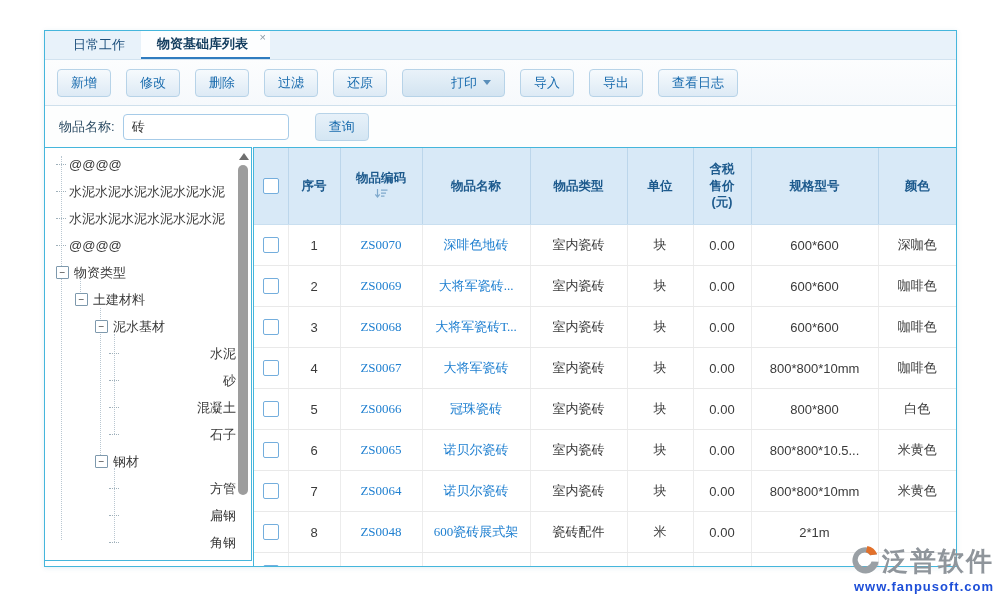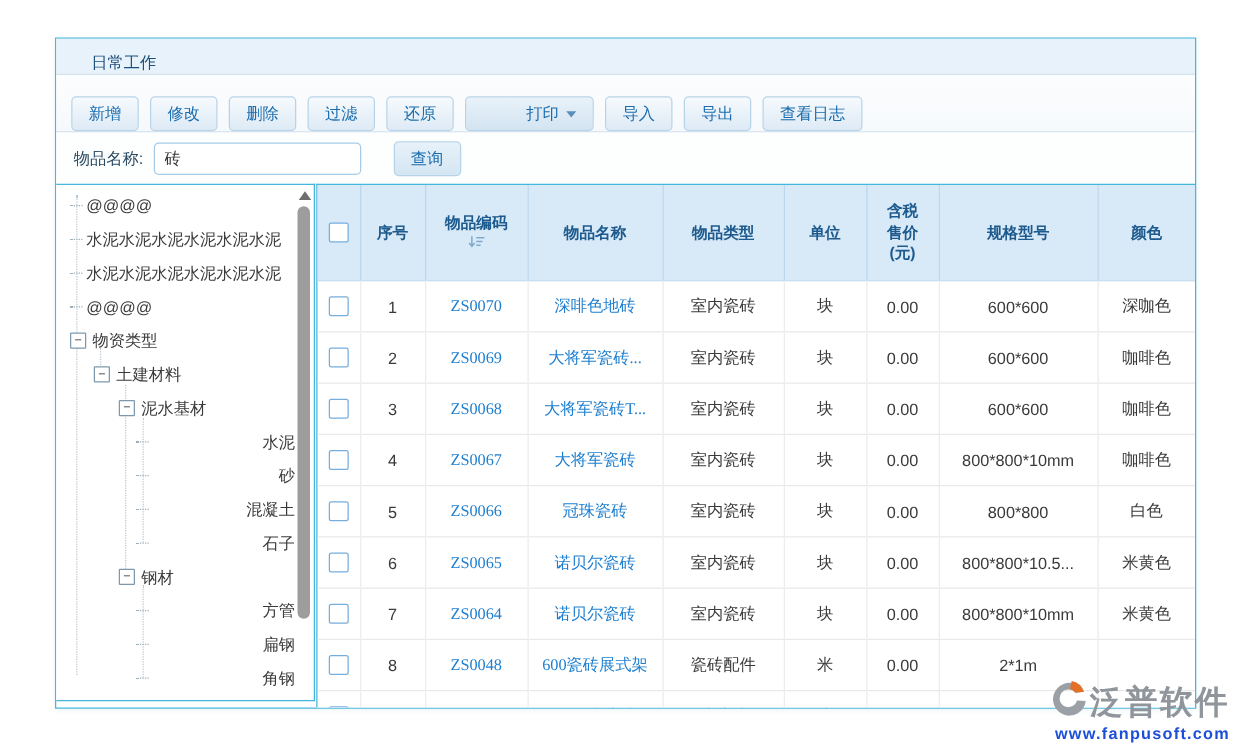--- a/index.html
+++ b/index.html
@@ -1,25 +1,25 @@
 <!DOCTYPE html>
 <html><head>
 <meta charset="utf-8">
 <style>
   html,body{margin:0;padding:0;background:#fff;font-family:"Liberation Sans","DejaVu Sans",sans-serif;}
   .stage{position:relative;width:1000px;height:600px;background:#fff;overflow:hidden;}
   .window{position:absolute;left:44px;top:30px;width:911px;height:535px;background:#fff;
           border:1px solid #45b6dc;box-shadow:0 1px 5px rgba(40,120,160,.12);}
   
   .tabbar{height:28px;background:#e8f2fa;border-bottom:1px solid #d2e3f0;display:flex;align-items:stretch;padding-left:12px;}
-  .tab{padding:0 16px;display:flex;align-items:flex-end;font-size:13px;color:#1c4f7c;position:relative;cursor:pointer;}
+  .tab{padding:0 16px;display:flex;align-items:center;font-size:13px;color:#1c4f7c;position:relative;cursor:pointer;}
   .tab.active{background:#fdfeff;font-weight:bold;color:#123c5e;border-bottom:2px solid #2f7cc0;padding-right:22px;}
   .tab-close{position:absolute;right:4px;top:1px;font-size:11px;font-weight:normal;color:#8b9aa5;line-height:11px;cursor:pointer;}
   
-  .toolbar{height:45px;display:flex;align-items:flex-end;gap:9px;padding-left:12px;
+  .toolbar{height:45px;display:flex;align-items:center;gap:15px;padding-left:12px;
            background:linear-gradient(#fcfdfe,#f6f9fc);border-bottom:1px solid #cfe0ec;}
   .btn{height:28px;padding:0 13px;border:1px solid #b7d3e8;border-radius:4px;
        background:linear-gradient(#f6fafd,#ddeaf5);color:#1a6cae;font-size:13px;
        display:inline-flex;align-items:center;gap:6px;cursor:pointer;font-family:inherit;}
   .btn-drop{background:linear-gradient(#e9f2f9,#d3e4f1);padding-left:48px;}
   .caret{width:0;height:0;border-left:4px solid transparent;border-right:4px solid transparent;border-top:5px solid #5b8fba;display:inline-block;}
   
   .searchrow{height:42px;display:flex;align-items:center;padding-left:14px;border-bottom:1px solid #e2eef7;background:#fdfefe;}
   .searchrow label{font-size:13px;color:#2b4b63;margin-right:8px;}
   .searchrow input{width:148px;height:24px;border:1px solid #a6cbe8;border-radius:4px;padding:0 8px;font-size:13px;color:#333;outline:none;font-family:inherit;}
@@ -48,34 +48,38 @@
            text-align:center;vertical-align:middle;border-bottom:1px solid #c9dff0;}
   thead th + th{border-left:1px solid #bcd6eb;}
   .hlabel{white-space:pre-line;line-height:1.35;}
   tbody td{height:38px;text-align:center;vertical-align:middle;font-size:13px;color:#3a3a3a;
            border-bottom:1px solid #e9e9e9;white-space:nowrap;overflow:hidden;}
   tbody td + td{border-left:1px solid #ececec;}
   .lk{color:#1e7fd0;cursor:pointer;font-family:Liberation Serif, serif;}
   .cb{width:14px;height:14px;border:1px solid #74aedd;border-radius:2px;background:#fff;margin:0 auto;cursor:pointer;}
   .sorticon{margin-top:2px;}
   
-  .logo{position:absolute;right:16px;bottom:6px;z-index:5;display:flex;flex-direction:column;align-items:flex-end;}
+  .logo{position:absolute;right:6px;bottom:6px;z-index:5;display:flex;flex-direction:column;align-items:flex-end;}
   .logo-row{display:flex;align-items:center;gap:2px;}
   .logo-name{font-size:26px;font-weight:bold;color:#8f959b;letter-spacing:2px;line-height:1;}
   .logo-url{font-size:13px;font-weight:bold;color:#1d4ed8;letter-spacing:1px;margin-top:1px;}
 </style>
 </head>
 <body>
 
 <div class="stage">
   <div class="window">
 
     <div class="tabbar">
       <div class="tab">
         <span>日常工作</span>
+      </div>
+      <div class="tab active">
+        <span>物资基础库列表</span>
+        <span class="tab-close">×</span>
       </div>
     </div>
 
     <div class="toolbar">
         <button class="btn">
           <span>新增</span>
         </button>
         <button class="btn">
           <span>修改</span>
         </button>

